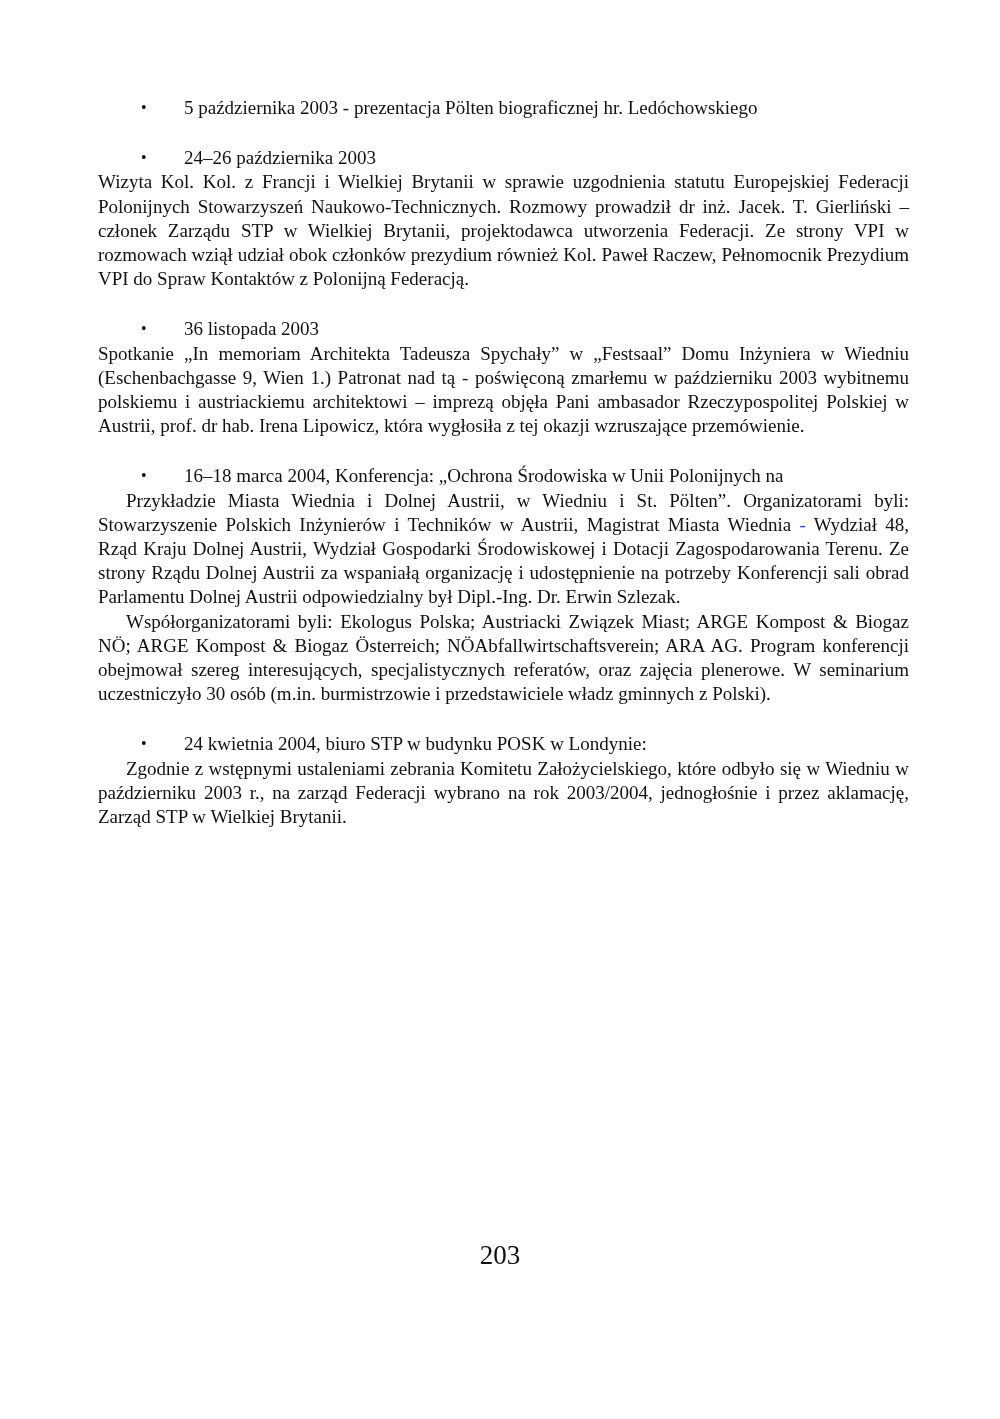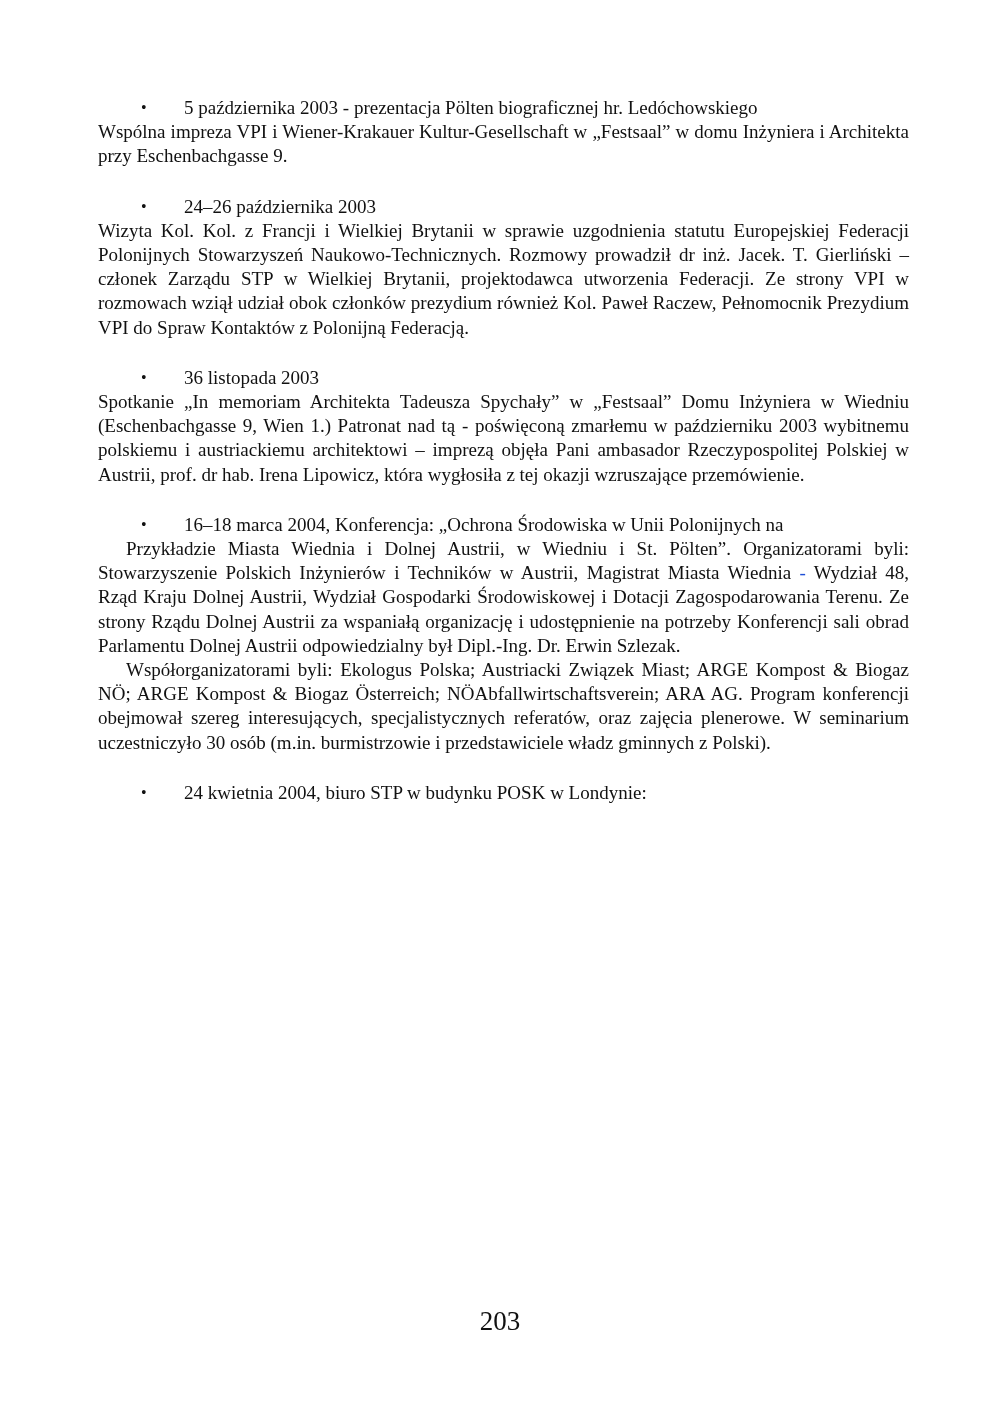--- a/index.html
+++ b/index.html
@@ -17,35 +17,34 @@
     position: relative; padding-left: 86px; text-align: left;
   }
   .bullet {
     position: absolute; left: 43px; top: 0; font-size: 16px;
   }
   p { margin: 0; text-align: justify; }
   p.indent { text-indent: 28px; }
   b { font-weight: normal; }
   .blue-dash { color: #1f4fd6; }
   .page-number {
-    position: absolute; left: 0; width: 1000px; top: 1306px;
+    position: absolute; left: 0; width: 1000px; top: 1240px;
     text-align: center; font-size: 27px;
   }
 </style>
 </head>
 <body>
 
 <div class="page">
 
   <div class="section">
     <div class="bullet-line">
       <span class="bullet">•</span>
       <b>5 października 2003</b><span> - prezentacja Pölten biograficznej hr. Ledóchowskiego</span>
     </div>
-    <p>Wspólna impreza VPI i Wiener-Krakauer Kultur-Gesellschaft w „Festsaal” w domu Inżyniera i Architekta przy Eschenbachgasse 9.</p>
   </div>
 
   <div class="section">
     <div class="bullet-line">
       <span class="bullet">•</span>
       <b>24–26 października 2003</b>
     </div>
     <p>Wizyta Kol. Kol. z Francji i Wielkiej Brytanii w sprawie uzgodnienia statutu Europejskiej Federacji Polonijnych Stowarzyszeń Naukowo-Technicznych. Rozmowy prowadził dr inż. Jacek. T. Gierliński – członek Zarządu STP w Wielkiej Brytanii, projektodawca utworzenia Federacji. Ze strony VPI w rozmowach wziął udział obok członków prezydium również Kol. Paweł Raczew, Pełnomocnik Prezydium VPI do Spraw Kontaktów z Polonijną Federacją.</p>
   </div>
 
@@ -64,17 +63,18 @@
     </div>
     <p class="indent"><span>Przykładzie Miasta Wiednia i Dolnej Austrii, w Wiedniu i St. Pölten”. Organizatorami byli: Stowarzyszenie Polskich Inżynierów i Techników w Austrii, Magistrat Miasta Wiednia </span><span class="blue-dash">-</span><span> Wydział 48, Rząd Kraju Dolnej Austrii, Wydział Gospodarki Środowiskowej i Dotacji Zagospodarowania Terenu. Ze strony Rządu Dolnej Austrii za wspaniałą organizację i udostępnienie na potrzeby Konferencji sali obrad Parlamentu Dolnej Austrii odpowiedzialny był Dipl.-Ing. Dr. Erwin Szlezak.</span></p>
     <p class="indent">Współorganizatorami byli: Ekologus Polska; Austriacki Związek Miast; ARGE Kompost &amp; Biogaz NÖ; ARGE Kompost &amp; Biogaz Österreich; NÖAbfallwirtschaftsverein; ARA AG. Program konferencji obejmował szereg interesujących, specjalistycznych referatów, oraz zajęcia plenerowe. W seminarium uczestniczyło 30 osób (m.in. burmistrzowie i przedstawiciele władz gminnych z Polski).</p>
   </div>
 
   <div class="section">
     <div class="bullet-line">
       <span class="bullet">•</span>
       <b>24 kwietnia 2004</b><span>, biuro STP w budynku POSK w Londynie:</span>
     </div>
+    <p class="indent">Zgodnie z wstępnymi ustaleniami zebrania Komitetu Założycielskiego, które odbyło się w Wiedniu w październiku 2003 r., na zarząd Federacji wybrano na rok 2003/2004, jednogłośnie i przez aklamację, Zarząd STP w Wielkiej Brytanii.</p>
   </div>
 
 </div>
 
 <div class="page-number">203</div>
 
 </body></html>

